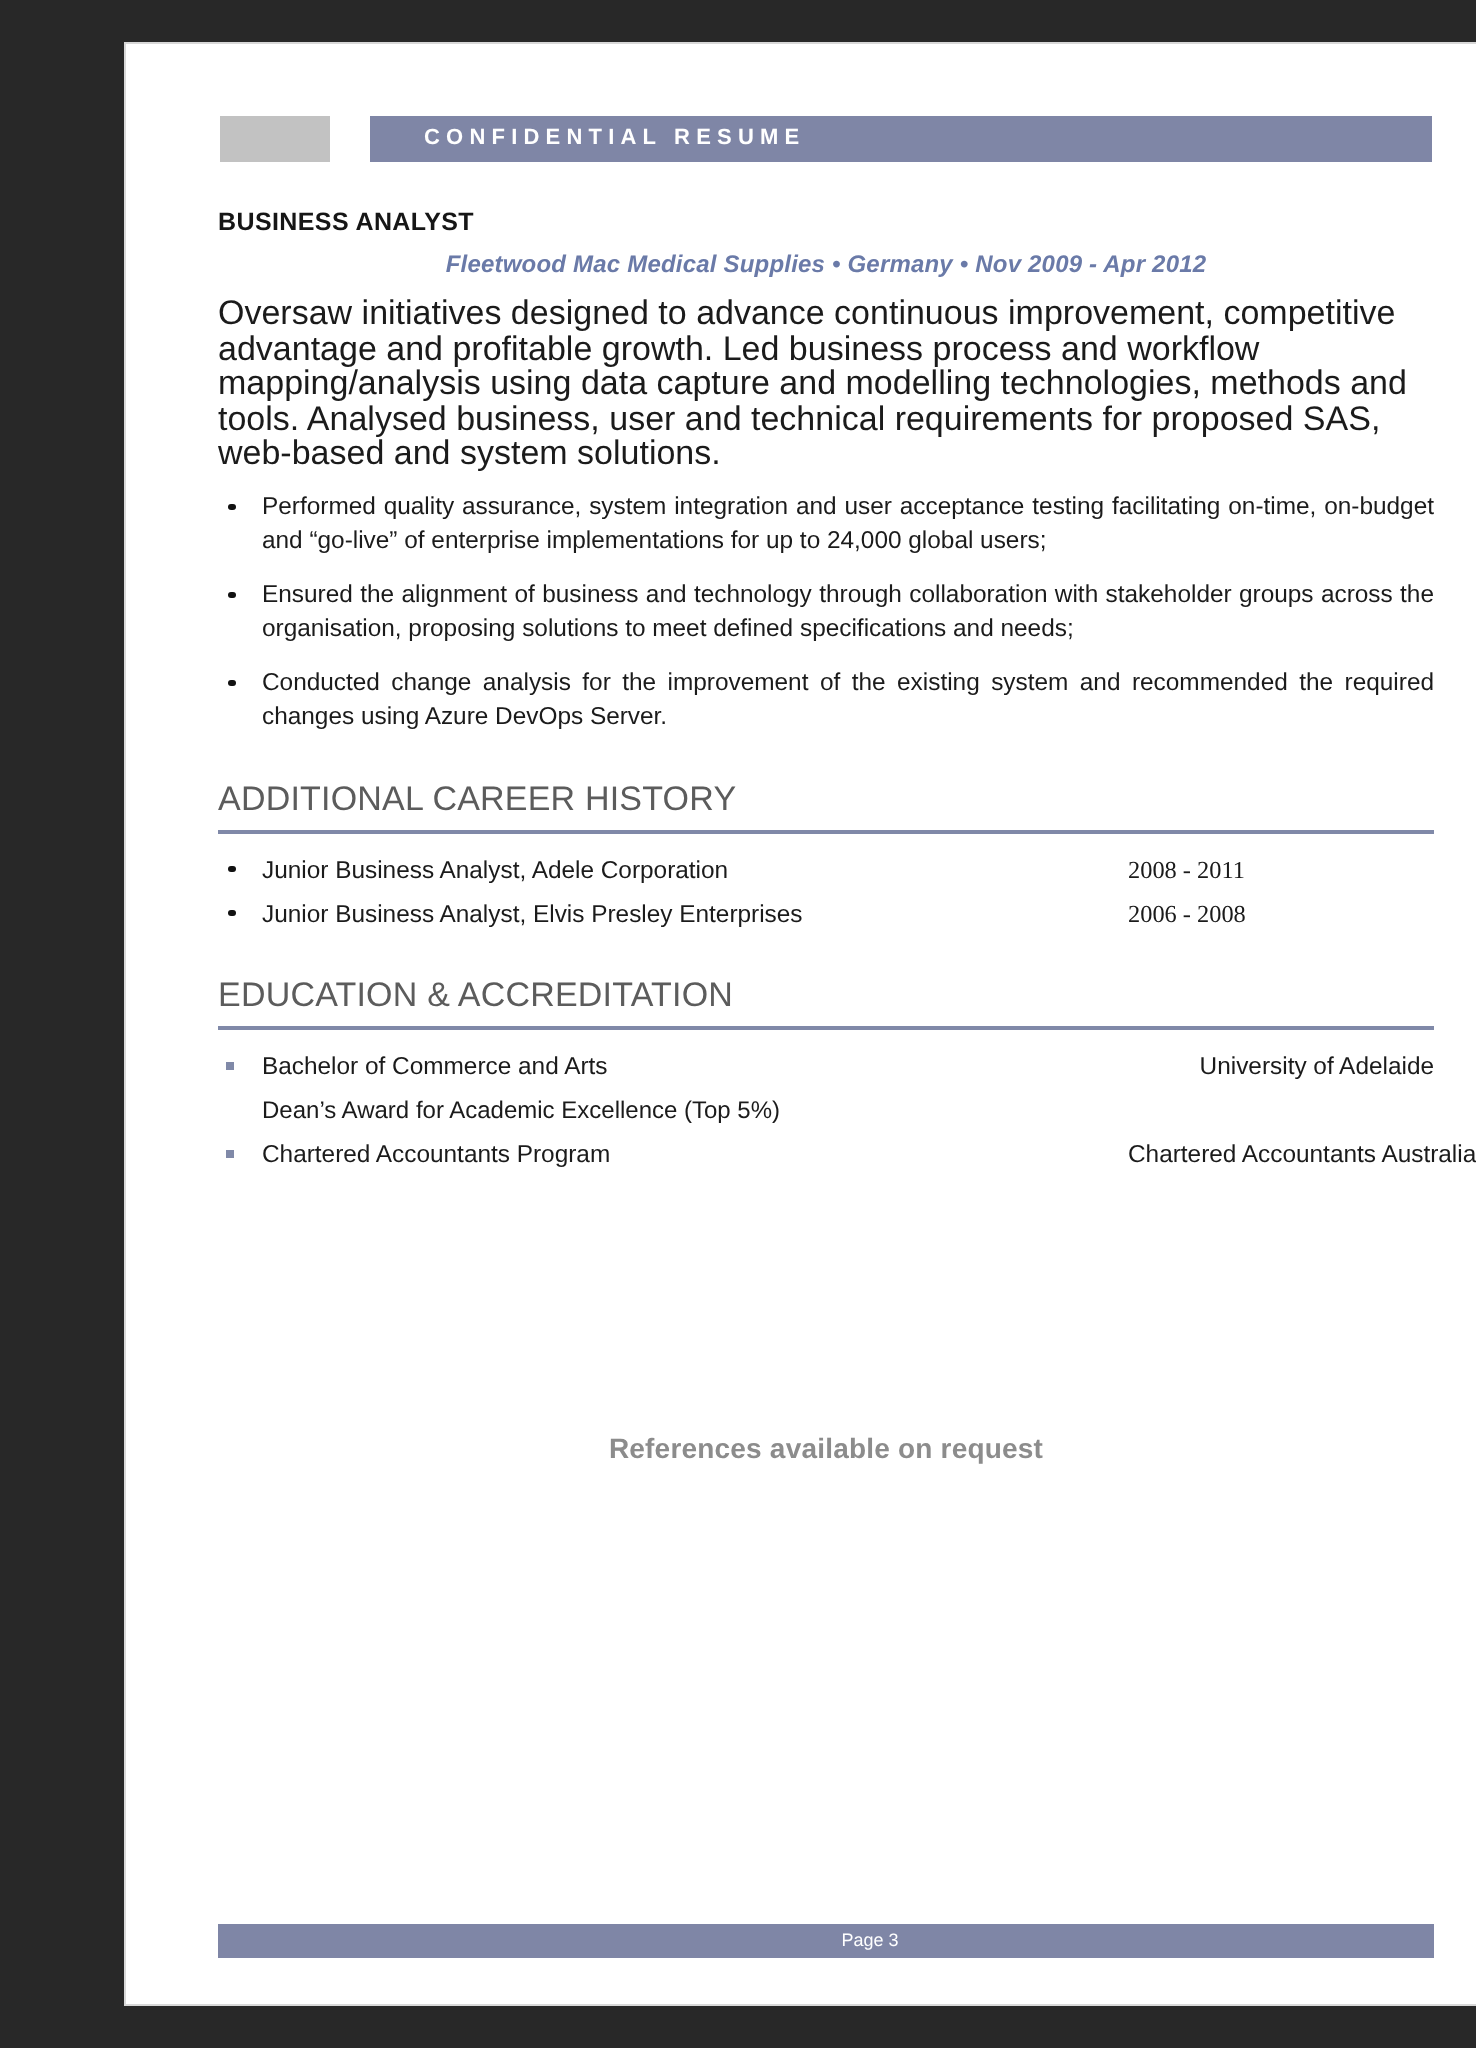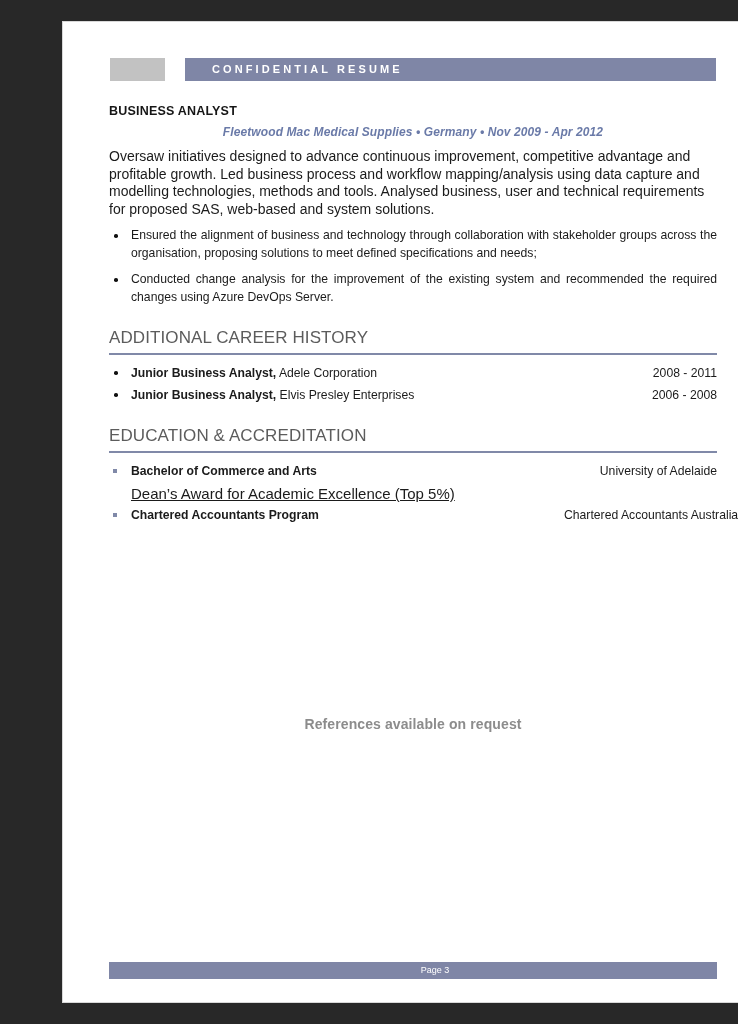--- a/index.html
+++ b/index.html
@@ -77,21 +77,21 @@
   .job-meta {
     font-size: 12px;
     font-weight: bold;
     font-style: italic;
     color: #6a7aa8;
     margin: 0 0 9px 0;
     letter-spacing: 0.1px;
     text-align: center;
   }
   .job-summary {
-    font-size: 14px;
+    font-size: 17px;
     color: #1b1b1b;
     line-height: 17.5px;
     margin: 0 0 9px 0;
     text-align: left;
   }
 
   ul.dot-list {
     list-style: none;
     margin: 0;
     padding: 0;
@@ -169,39 +169,39 @@
     height: 4px;
     background: #8089a8;
   }
   .entry-left {
     flex: 0 0 auto;
     width: 433px;
     white-space: nowrap;
     overflow: hidden;
   }
   .entry-left b {
-    font-weight: bold;
+    font-weight: normal;
   }
   .entry-right-tab {
     flex: 1 1 auto;
-    text-align: right;
-    white-space: nowrap;
+    text-align: left;
+    white-space: nowrap;
+    font-family: Liberation Serif, serif;
   }
   .entry-right-end {
     flex: 1 1 auto;
     text-align: right;
     white-space: nowrap;
   }
   .sub-line {
     padding-left: 22px;
-    font-size: 15px;
+    font-size: 12px;
     line-height: 17px;
     color: #1b1b1b;
     margin-bottom: 5px;
-    text-decoration: underline;
   }
 
   
   .references {
     position: absolute;
     left: 0;
     top: 612px;
     width: 100%;
     text-align: center;
     font-size: 14px;
@@ -239,20 +239,21 @@
     </div>
   </div>
 
   <div class="content">
 
     <div class="job-title">BUSINESS ANALYST</div>
     <div class="job-meta">Fleetwood Mac Medical Supplies • Germany •  Nov 2009 - Apr 2012</div>
     <p class="job-summary">Oversaw initiatives designed to advance continuous improvement, competitive advantage and profitable growth. Led business process and workflow mapping/analysis using data capture and modelling technologies, methods and tools. Analysed business, user and technical requirements for proposed SAS, web-based and system solutions.</p>
 
     <ul class="dot-list">
+      <li>Performed quality assurance, system integration and user acceptance testing facilitating on-time, on-budget and “go-live” of enterprise implementations for up to 24,000 global users;</li>
       <li>Ensured the alignment of  business and technology through collaboration with stakeholder groups across the organisation, proposing solutions to meet defined specifications and needs;</li>
       <li>Conducted change analysis for the improvement of the existing system and recommended the required changes using Azure DevOps Server.</li>
     </ul>
 
     <div class="section">
       <h2 class="section-title">ADDITIONAL CAREER HISTORY</h2>
       <div class="section-rule"></div>
       <ul class="entry-list">
         <li class="entry dot">
           <span class="entry-left"><b>Junior Business Analyst,</b><span> Adele Corporation</span></span>

